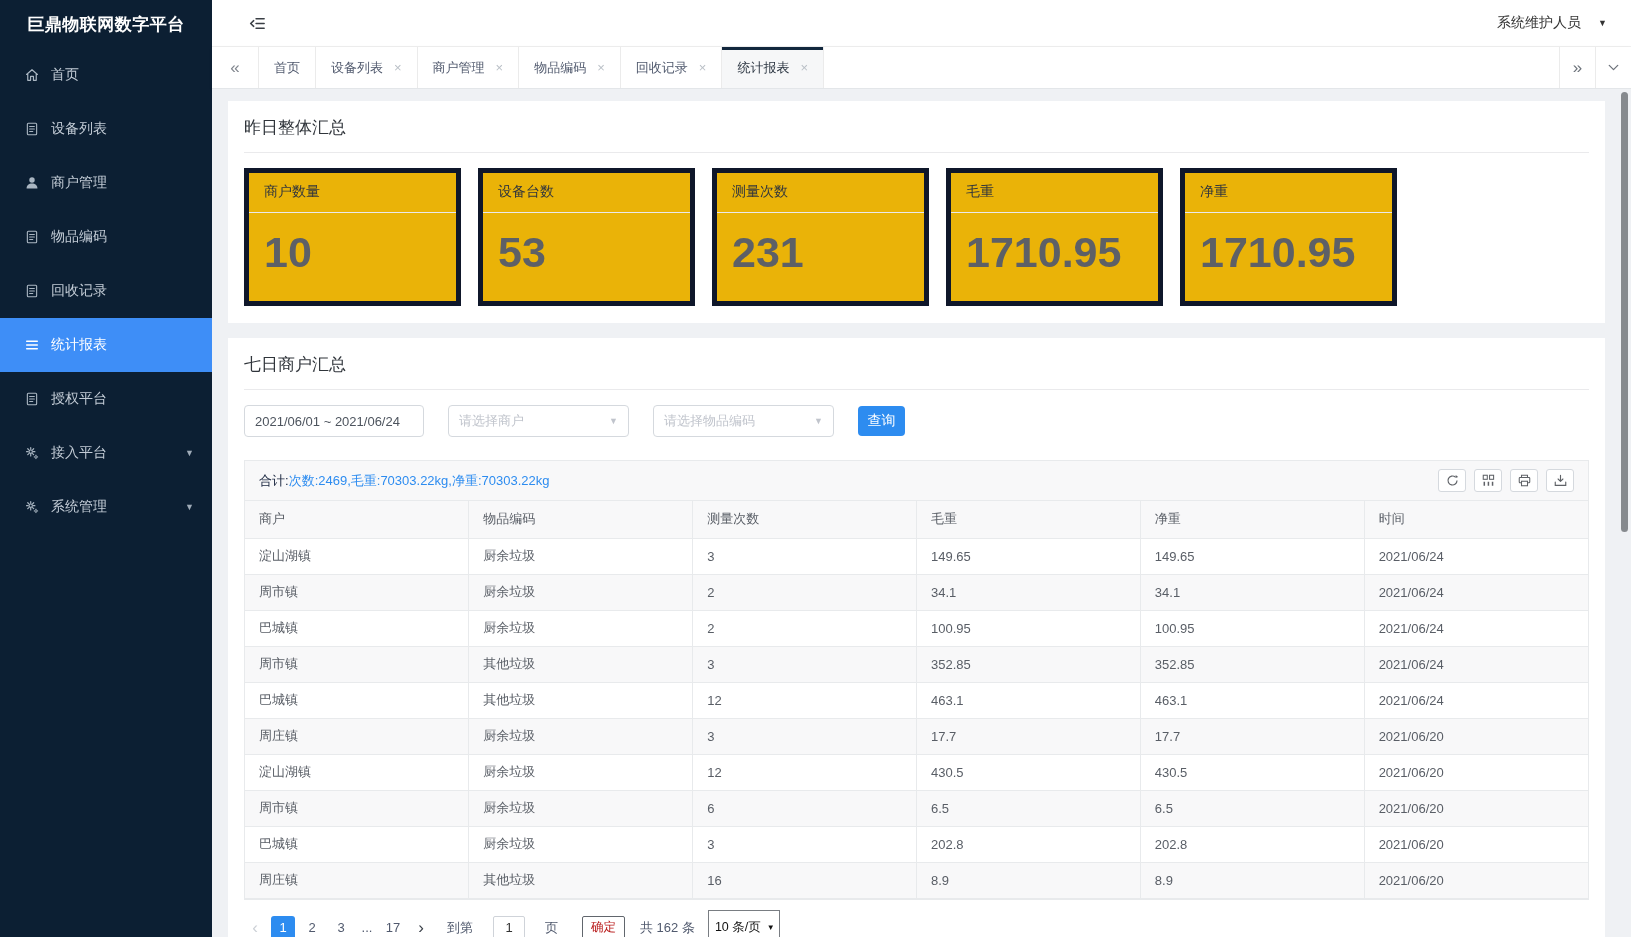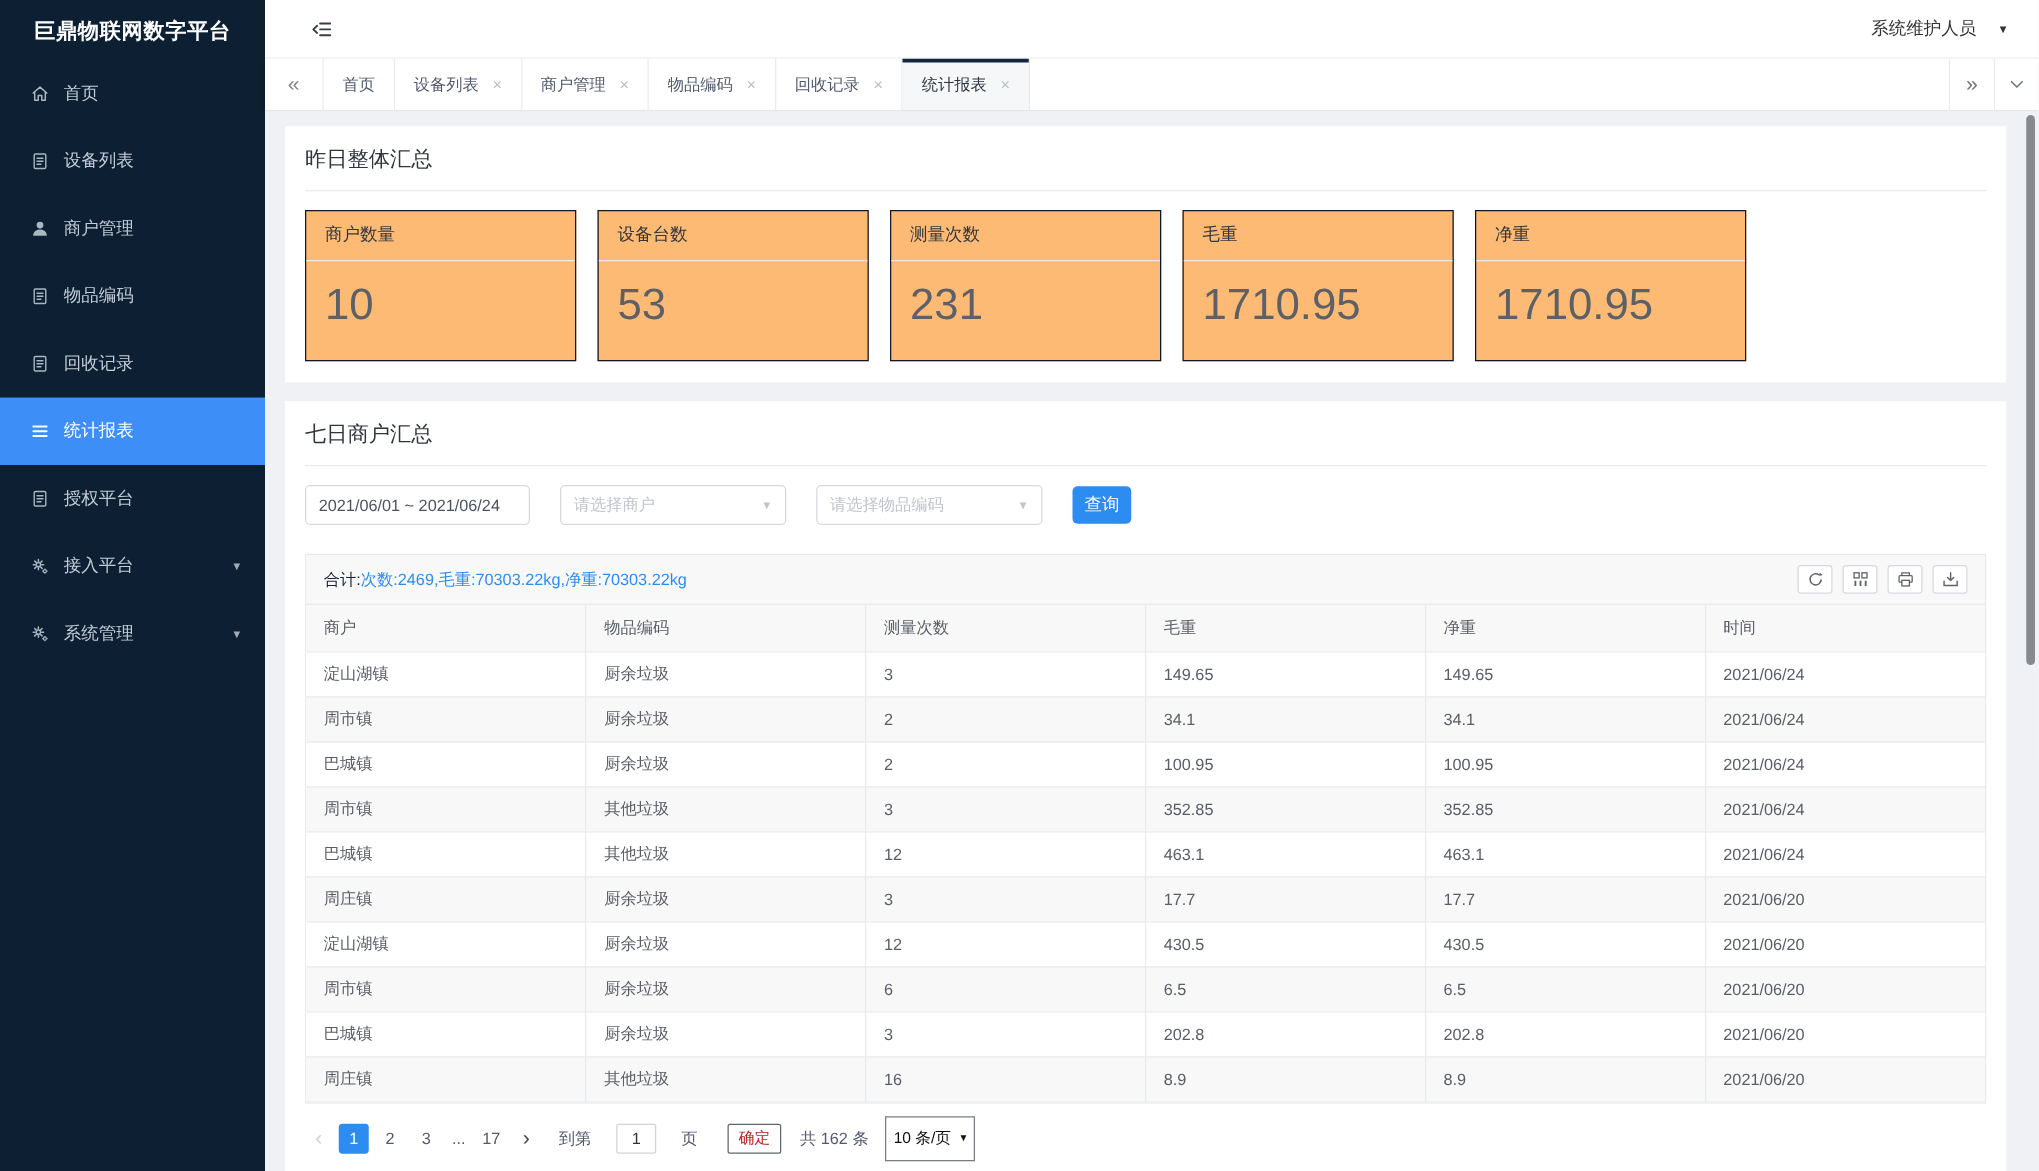--- a/index.html
+++ b/index.html
@@ -45,23 +45,23 @@
   
   .content { flex:1; background:#eff1f4; padding:12px 26px 16px 16px;
     display:flex; flex-direction:column; gap:15px; overflow:hidden; }
   .panel { background:#fff; }
   .panel.grow { flex:1; }
   .panel-head { margin:0 16px; padding:15px 0 13px; border-bottom:1px solid #eaeaec;
     font-size:17px; font-weight:500; color:#30353b;font-family:Liberation Serif, serif; }
 
   
   .cards { display:flex; gap:17px; padding:15px 16px 17px; }
-  .stat-card { width:217px; border:1px solid #0f172a; background:#fdba74; }
+  .stat-card { width:217px; border:5px solid #0f172a; background:#eab308; }
   .stat-label { padding:10px 15px 11px; border-bottom:1px solid #eaeaec; font-size:14px; color:#33373c; }
-  .stat-value { padding:15px 15px 24px; font-size:35px; color:#5d6066; }
+  .stat-value { padding:15px 15px 24px; font-size:43px; color:#5d6066;font-weight:bold; }
 
   
   .filters { display:flex; align-items:center; gap:24px; padding:15px 16px 13px; }
   .date-input { width:180px; height:32px; border:1px solid #d5d9de; border-radius:4px;
     padding:0 10px; font-size:13px; color:#4d545e; background:#fff; outline:none; }
   .select { width:181px; height:32px; border:1px solid #d5d9de; border-radius:4px;
     display:flex; align-items:center; justify-content:space-between; padding:0 10px;
     font-size:13px; color:#c0c4cc; background:#fff; cursor:pointer; }
   .sel-caret { font-size:9px; color:#c0c4cc; }
   .btn-primary { width:47px; height:30px; background:#2d8cf0; border:none; border-radius:4px;

